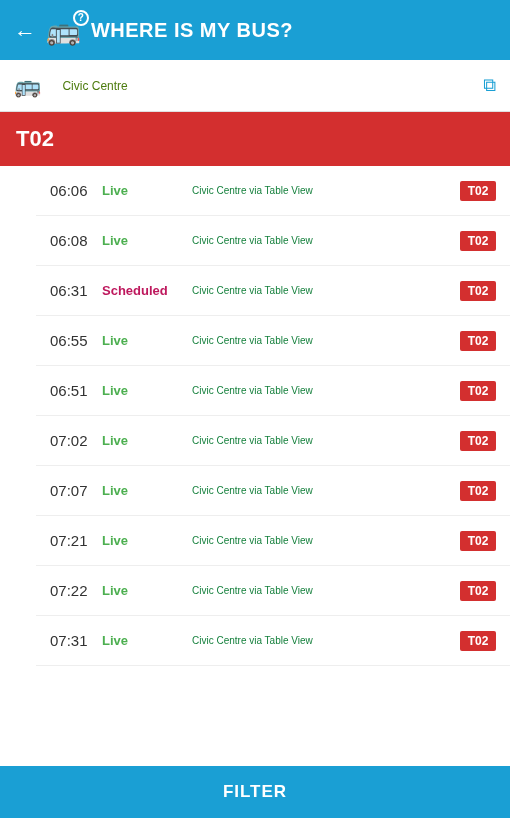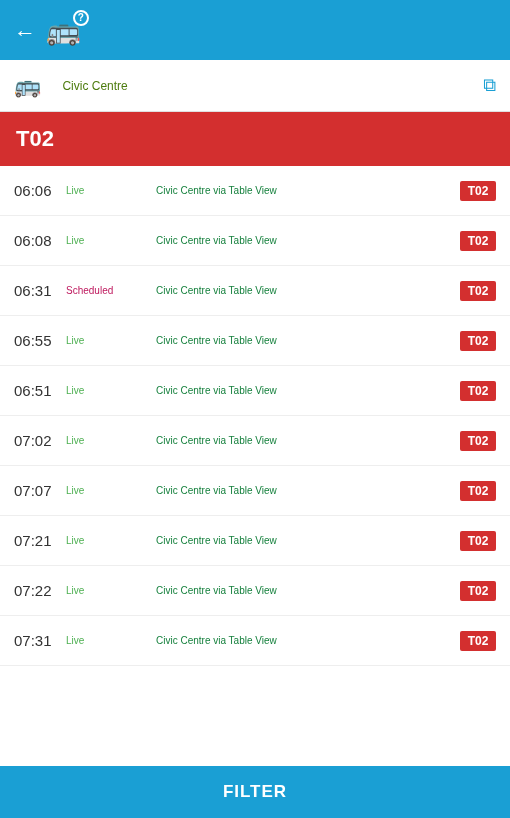--- a/index.html
+++ b/index.html
@@ -125,31 +125,32 @@
       flex: 1;
       overflow-y: auto;
       height: calc(818px - 60px - 52px - 68px - 52px);
     }
     .bus-row {
       display: flex;
       align-items: center;
       padding: 0 14px;
       height: 50px;
       border-bottom: 1px solid #eeeeee;
+      margin-left: 36px;
     }
     .time {
       color: #333;
       font-size: 15px;
       width: 52px;
       font-weight: 500;
     }
     .status {
       width: 90px;
-      font-size: 10px;
-      font-weight: 400;
+      font-size: 13px;
+      font-weight: 700;
     }
     .status.live { color: #4caf50; }
     .status.scheduled { color: #be185d; }
     .destination {
       flex: 1;
       color: #15803d;
       font-size: 10px;
     }
     .route-badge {
       background: #d32f2f;
@@ -184,20 +185,21 @@
   </style>
 </head>
 <body>
 
 <div class="header">
   <span class="header-back">←</span>
   <div class="header-icon-wrap">
     <span class="bus-icon">🚌</span>
     <span class="help-badge">?</span>
   </div>
+  <span class="header-title">WHERE IS MY BUS?</span>
 </div>
 
 <div class="stop-bar">
   <div class="stop-bar-left">
     <span class="stop-icon">🚌</span>
     <span class="stop-name">Civic Centre</span>
   </div>
   <div class="change-stop-btn">
     <span class="change-stop-icon">⧉</span>
   </div>

